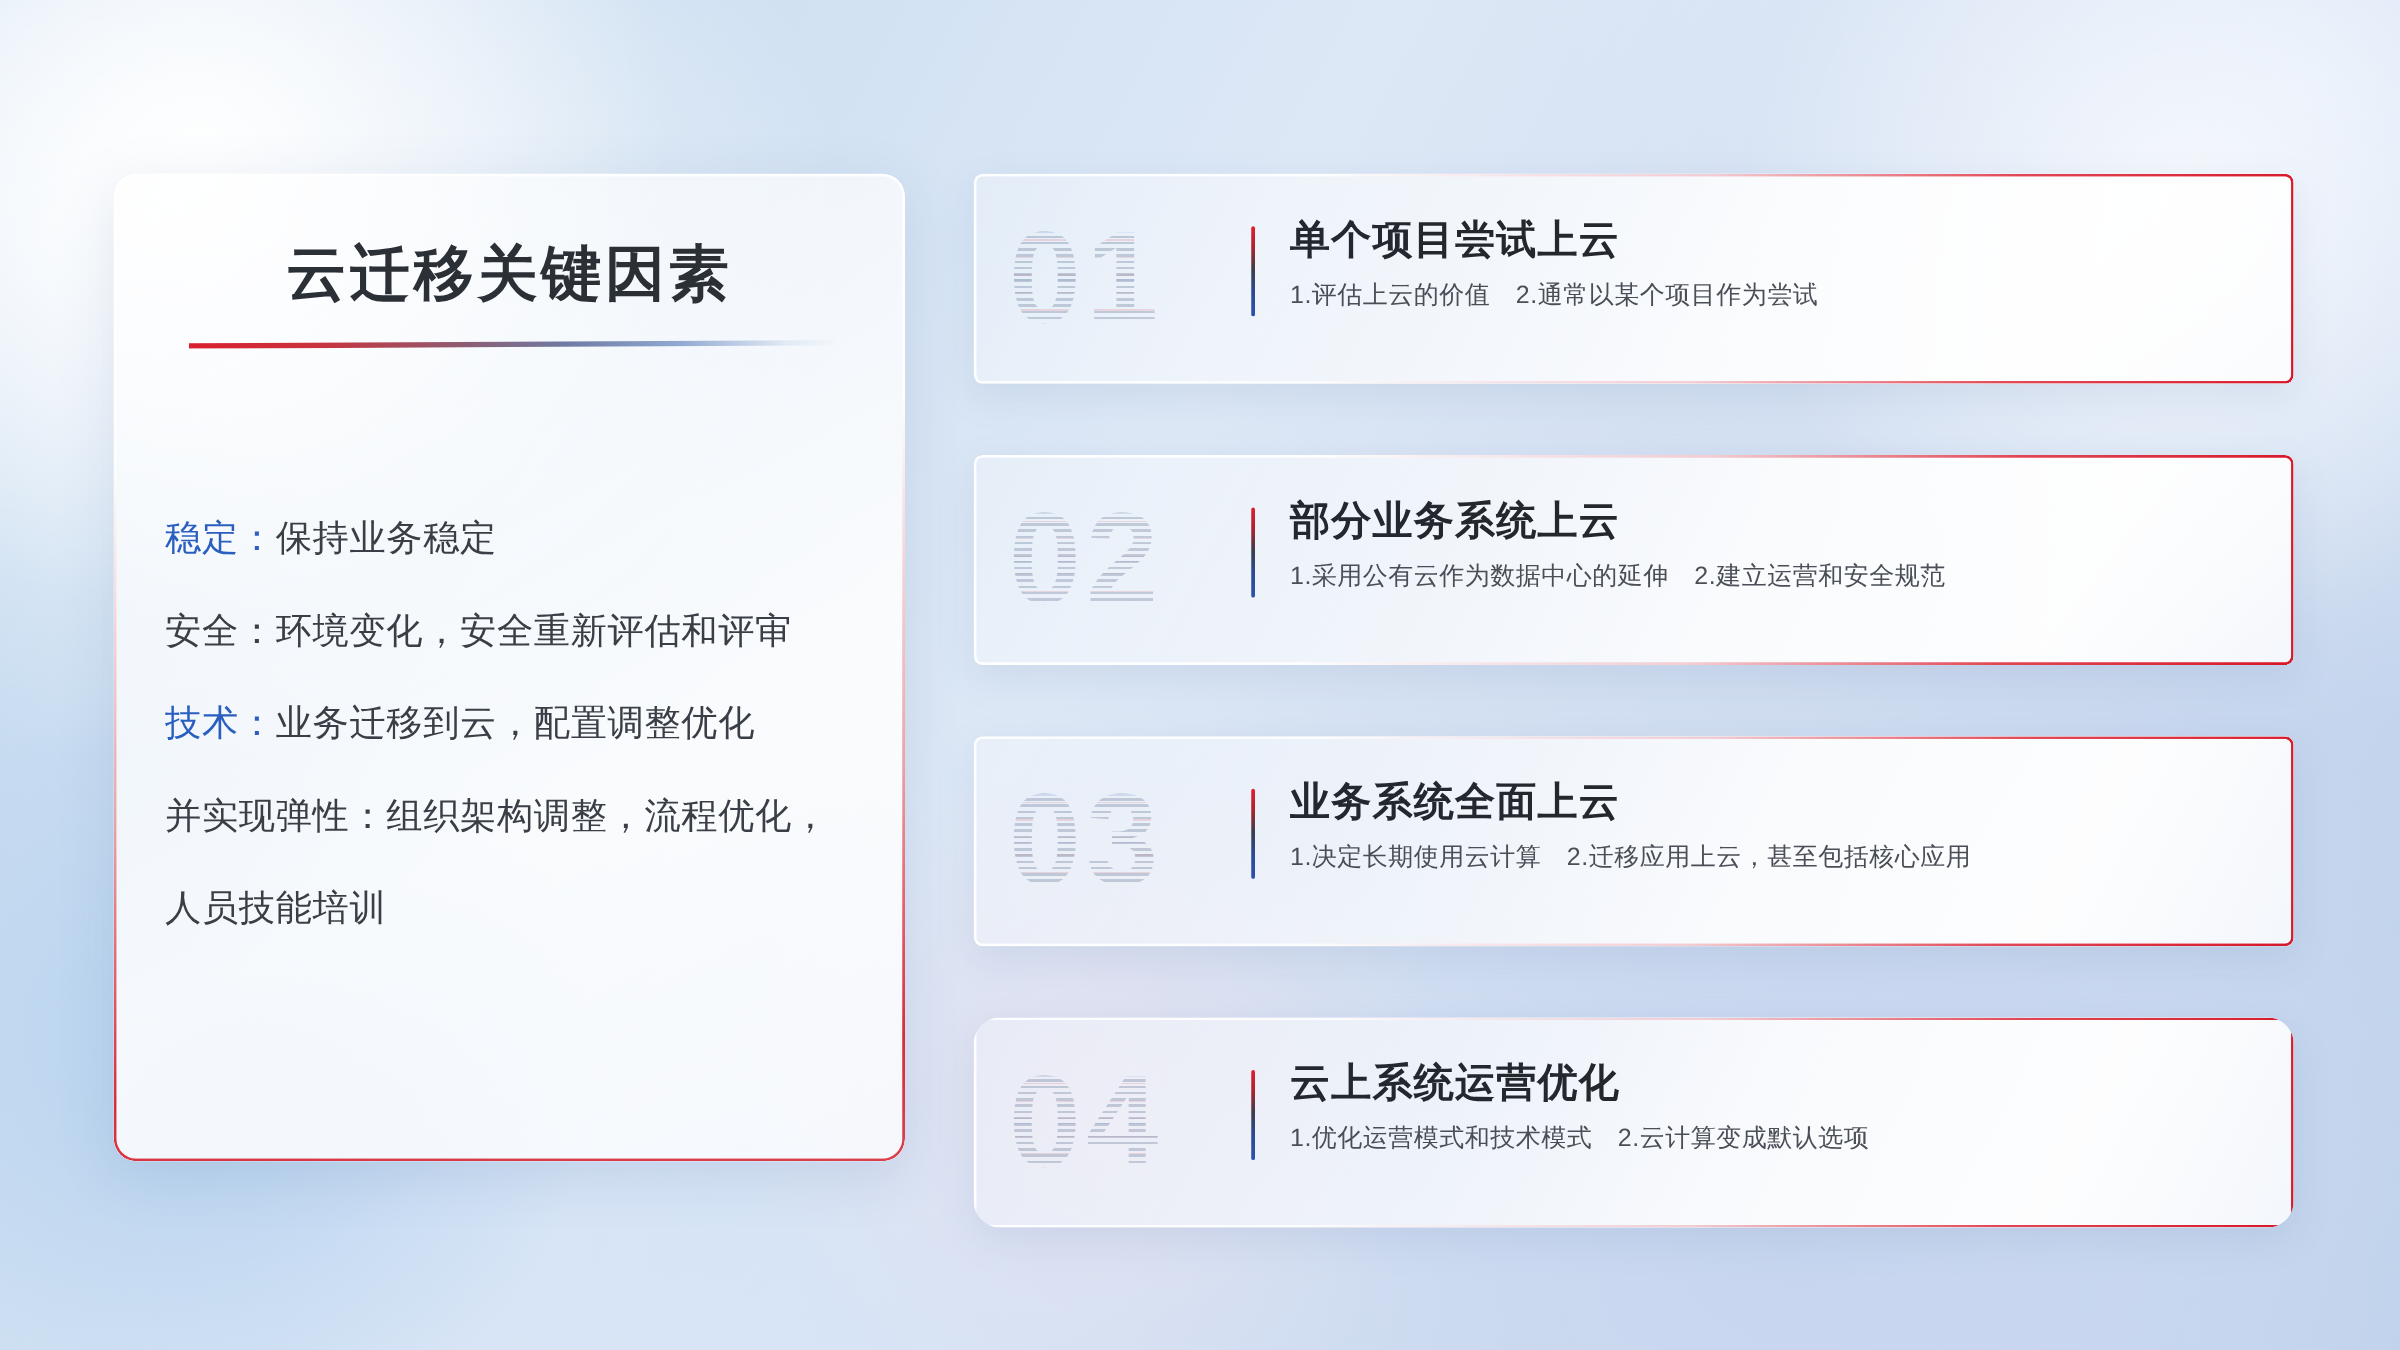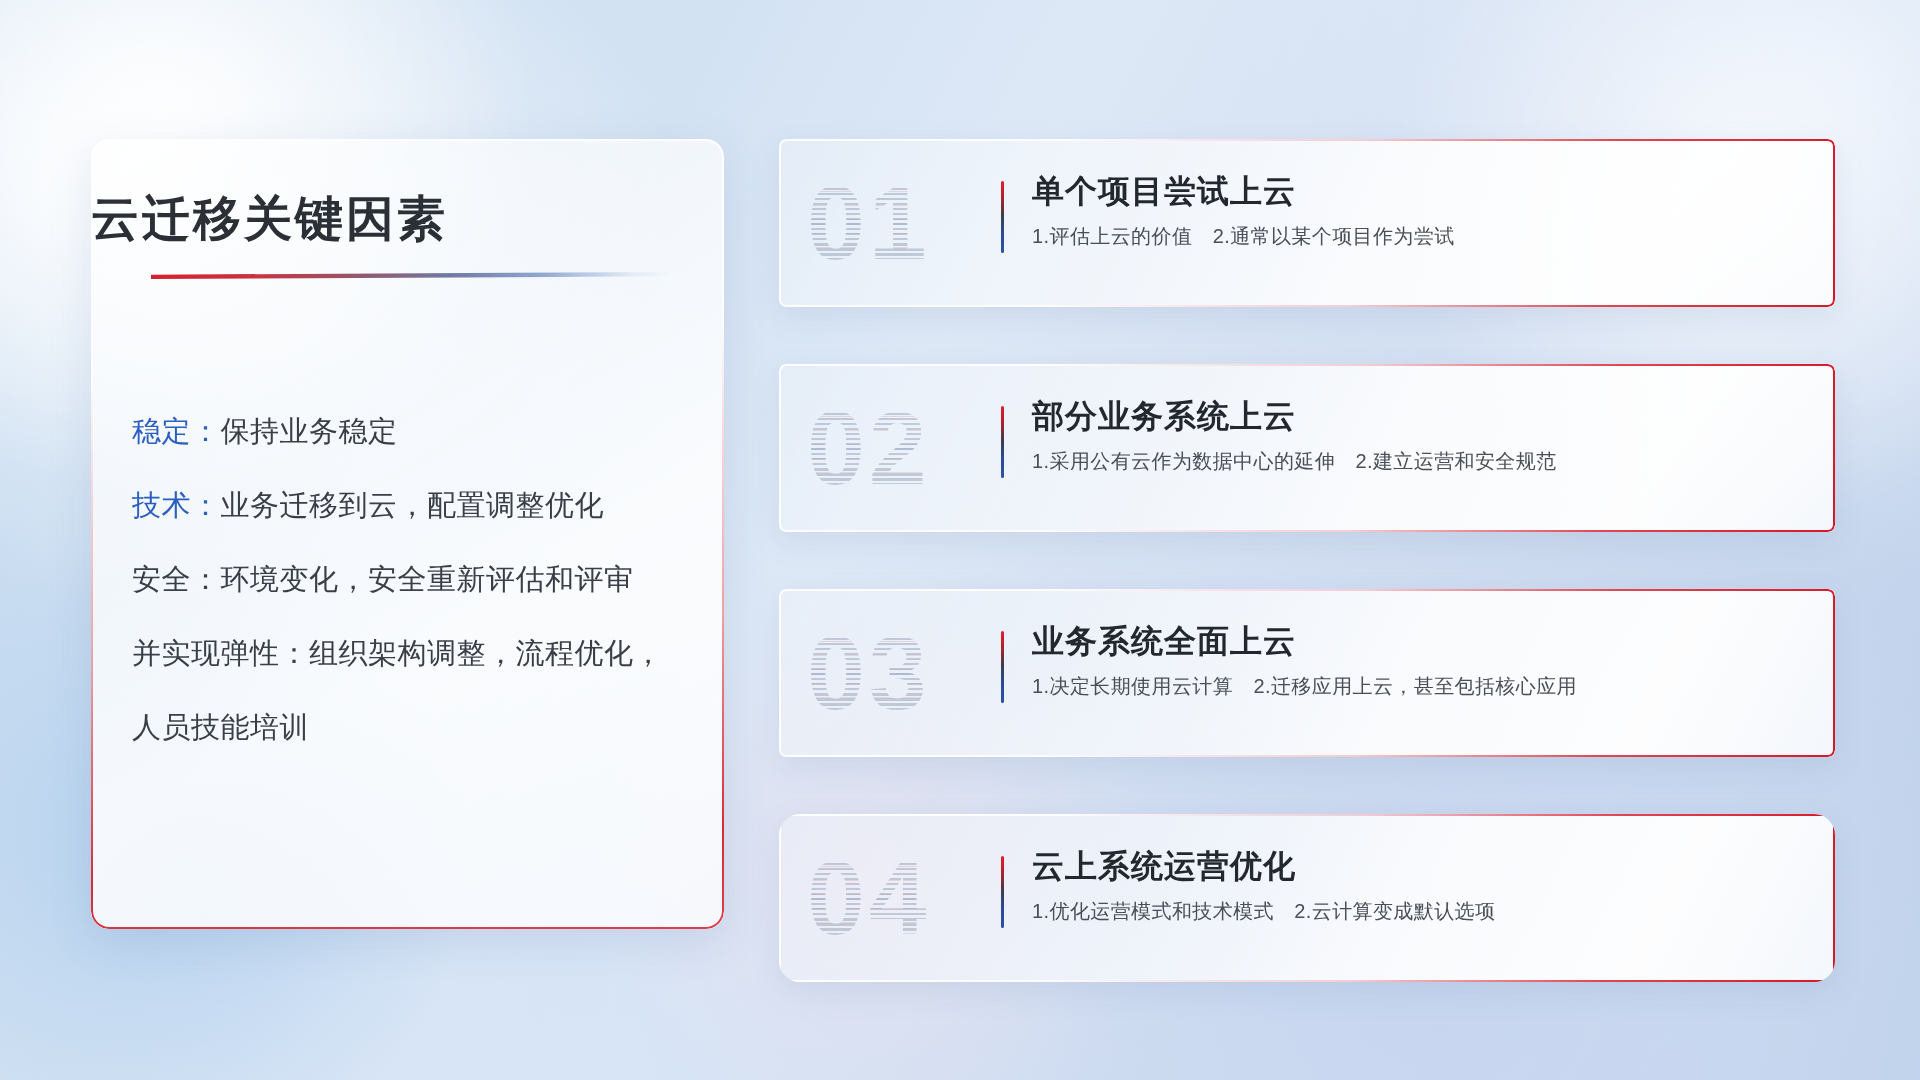--- a/index.html
+++ b/index.html
@@ -88,21 +88,21 @@
     -webkit-mask-composite: xor;
     mask: linear-gradient(#000 0 0) content-box, linear-gradient(#000 0 0);
     mask-composite: exclude;
     pointer-events: none;
   }
 
   #panel-title {
     position: absolute;
     left: 0; right: 0;
     top: 48px;
-    text-align: left;
+    text-align: center;
     font-size: 48px;
     font-weight: 700;
     letter-spacing: 3px;
     color: #2b2f36;
     white-space: nowrap;
     font-family: Liberation Mono, monospace;
   }
 
   #title-rule {
     position: absolute;
@@ -292,25 +292,25 @@
     <div id="title-rule"></div>
 
     <div id="factor-list">
 
       <div class="factor-row">
         <span class="factor-label accent">稳定：</span><span class="factor-text">保持业务稳定</span>
       </div>
 
 
       <div class="factor-row">
+        <span class="factor-label plain">安全：</span><span class="factor-text">环境变化，安全重新评估和评审</span>
+      </div>
+
+      <div class="factor-row">
         <span class="factor-label accent">技术：</span><span class="factor-text">业务迁移到云，配置调整优化</span>
-      </div>
-
-      <div class="factor-row">
-        <span class="factor-label plain">安全：</span><span class="factor-text">环境变化，安全重新评估和评审</span>
       </div>
 
       <div class="factor-row">
         <span class="factor-label plain">并实现弹性：</span><span class="factor-text">组织架构调整，流程优化，</span>
       </div>
 
       <div class="factor-row">
         <span class="factor-text">人员技能培训</span>
       </div>
 

